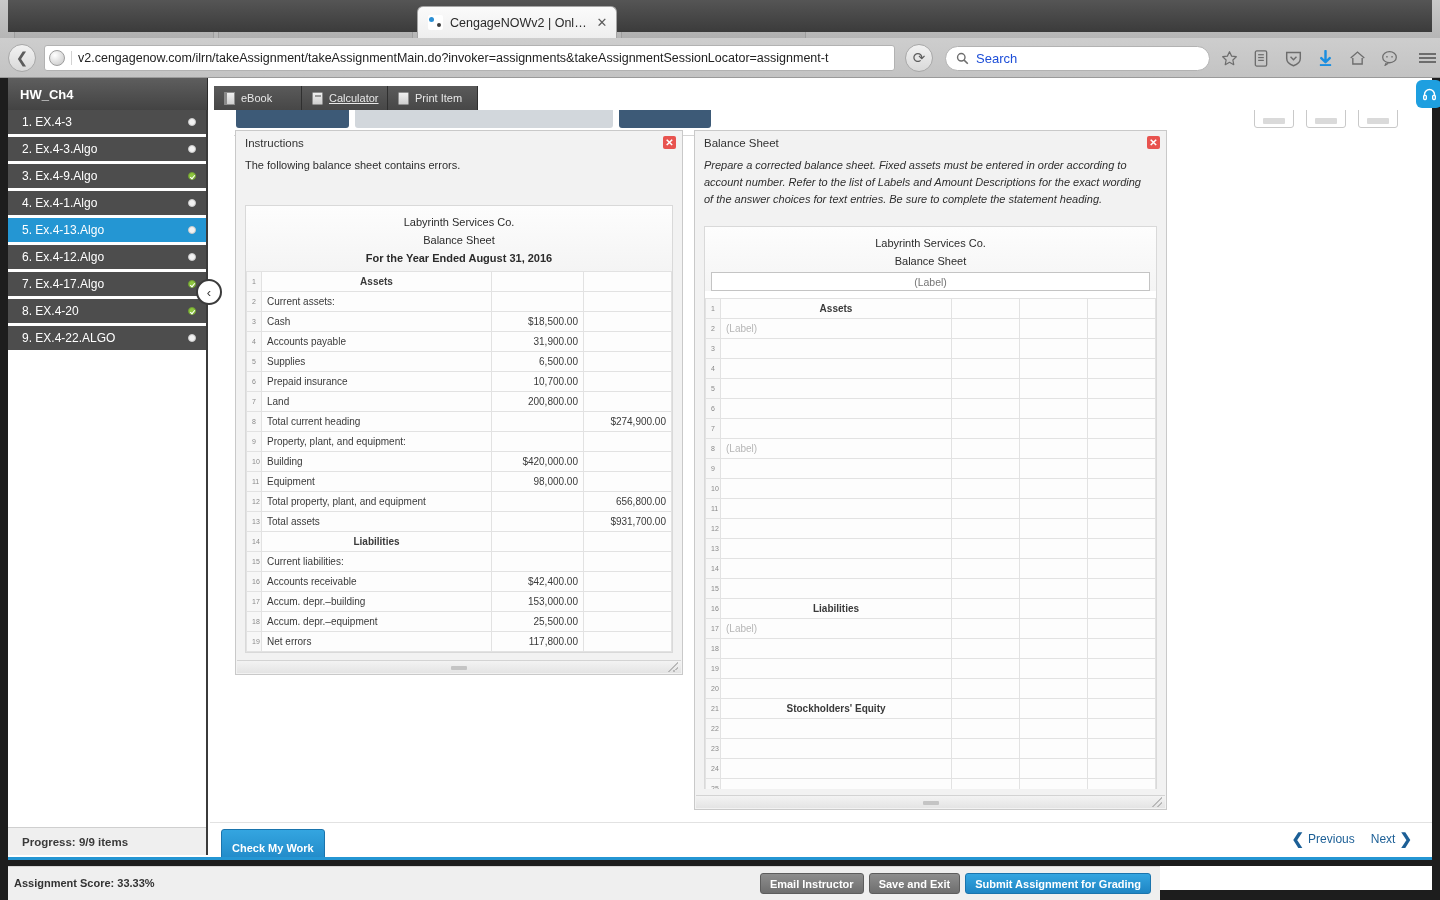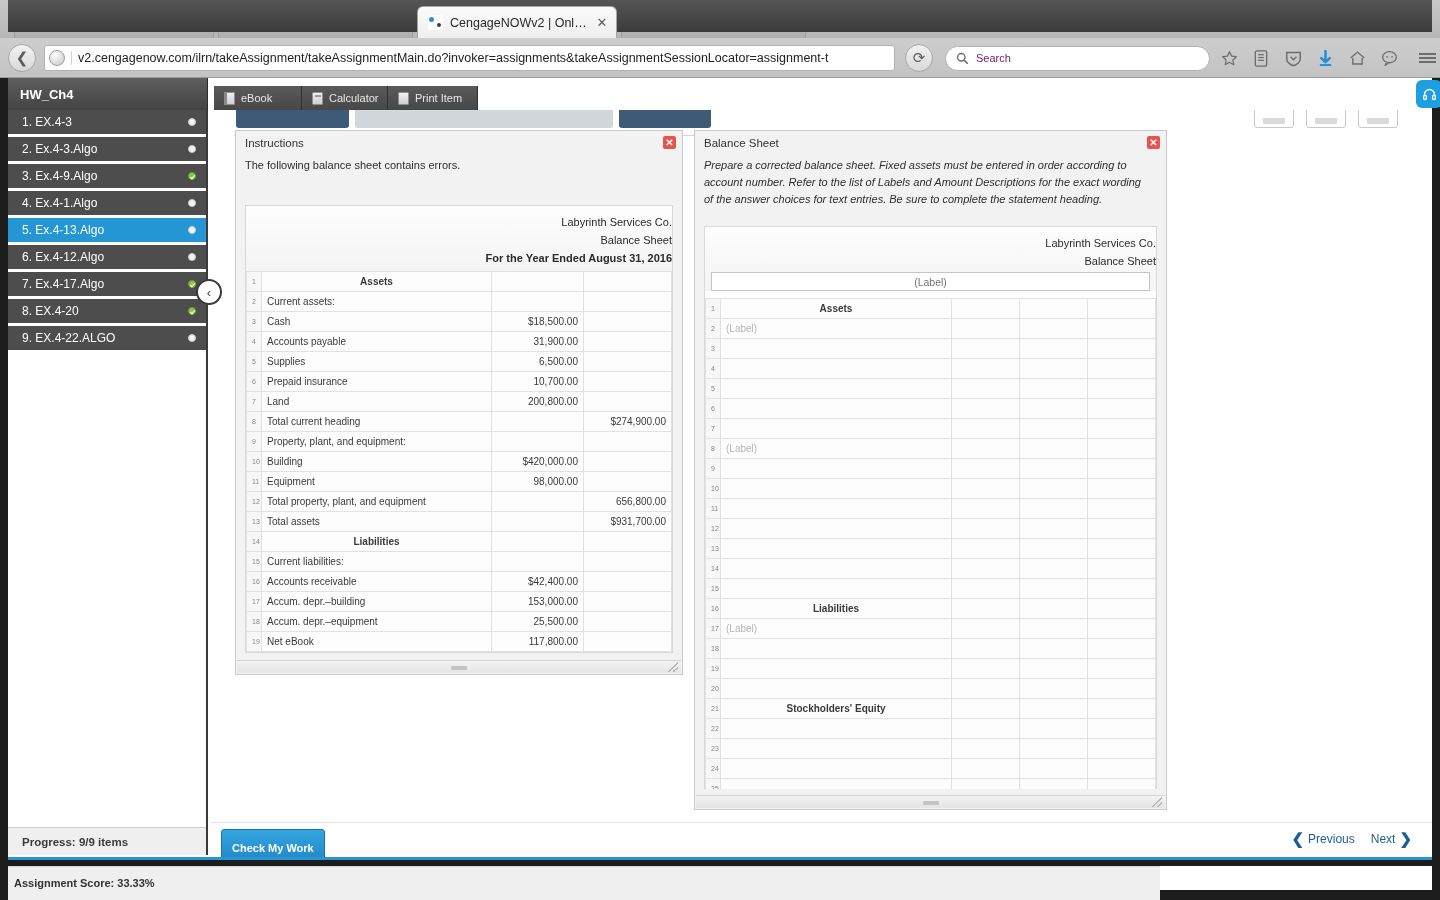--- a/index.html
+++ b/index.html
@@ -95,21 +95,21 @@
     flex: 1 1 auto; font-size: 12.5px; color: #222;
     white-space: nowrap; overflow: hidden;
     border-left: 1px solid #d2d2d2; padding-left: 6px;
   }
   #reload-btn { margin-left: 4px; }
   #searchbar {
     flex: 0 0 265px; height: 25px; margin-left: 6px;
     background: #fff; border: 1px solid #b2b2b2; border-radius: 13px;
     display: flex; align-items: center; padding: 0 10px; gap: 7px;
   }
-  #search-placeholder { font-size: 11px; color: #701a75; }
+  #search-placeholder { font-size: 13px; color: #1d4ed8; }
   .tb-icon {
     width: 26px; height: 26px; flex: 0 0 26px;
     display: flex; align-items: center; justify-content: center;
     color: #6d6d6d; cursor: pointer;
   }
   #hamburger-btn { margin-left: 6px; }
   .ham-line { width: 17px; height: 2px; background: #6d6d6d; margin: 2px 0; display: block; }
 
   
   #app {
@@ -287,21 +287,21 @@
 
   
   .stmt-wrap {
     background: #ffffff; border: 1px solid #d9d9d9;
   }
   .stmt-head {
     text-align: center; font-size: 11px; color: #2b2b2b;
     padding: 7px 0 0;
     background: linear-gradient(#fdfdfd, #f4f4f4);
   }
-  .stmt-head div { padding: 3px 0; text-align: right; }
+  .stmt-head div { padding: 3px 0; }
   .stmt-head .year { font-weight: bold; padding-bottom: 7px; }
   .label-input {
     display: block; width: calc(100% - 12px); margin: 2px 6px 7px;
     height: 19px; border: 1px solid #c4c4c4; background: #fff;
     font-size: 10.5px; color: #9a9a9a; text-align: center;
     font-family: "Liberation Sans", sans-serif;
   }
   table.stmt {
     width: 100%; border-collapse: collapse; table-layout: fixed;
     font-size: 10px; color: #3a3a3a;
@@ -486,21 +486,21 @@
   <div id="app-frame"></div>
 </div>
 
 <div id="app-topbar"></div>
 <div id="assignment-title">HW_Ch4</div>
 
 <div class="tool-tab" style="left:214px; width:88px;">
   <span class="tool-icon book"></span>
   <span>eBook</span>
 </div>
-<div class="tool-tab" style="left:302px; width:86px;">
+<div class="tool-tab" style="left:302px; width:86px;text-decoration:underline;">
   <span class="tool-icon calc"></span>
   <span>Calculator</span>
 </div>
 <div class="tool-tab" style="left:388px; width:90px;">
   <span class="tool-icon"></span>
   <span>Print Item</span>
 </div>
 
 <div id="nav-panel">
   <div id="nav-items">
@@ -690,21 +690,21 @@
                 <td class="amt"></td>
               </tr>
               <tr>
                 <td class="rownum">18</td>
                 <td class="desc indent1">Accum. depr.–equipment</td>
                 <td class="amt">25,500.00</td>
                 <td class="amt"></td>
               </tr>
               <tr>
                 <td class="rownum">19</td>
-                <td class="desc indent2">Net eBook</td>
+                <td class="desc indent2">Net errors</td>
                 <td class="amt">117,800.00</td>
                 <td class="amt"></td>
               </tr>
             </tbody>
         </table>
       </div>
     </div>
     <div class="panel-resizebar">
       <div class="resize-grip"></div>
       <div class="resize-corner"></div>
@@ -931,20 +931,25 @@
       <span class="chev">❯</span>
     </div>
   </div>
 </div>
 
 <div id="blue-rule"></div>
 <div id="dark-gap"></div>
 
 <div id="score-bar">
   <div id="assignment-score">Assignment Score: 33.33%</div>
+  <div id="score-actions">
+    <div class="grey-btn">Email Instructor</div>
+    <div class="grey-btn">Save and Exit</div>
+    <div class="blue-btn">Submit Assignment for Grading</div>
+  </div>
 </div>
 
 <div id="support-widget">
   <svg width="15" height="15" viewBox="0 0 18 18">
     <path d="M3 11V9a6 6 0 0112 0v2" fill="none" stroke="#ffffff" stroke-width="1.7"></path>
     <rect x="2" y="10" width="3.2" height="5" rx="1.2" fill="none" stroke="#ffffff" stroke-width="1.6"></rect>
     <rect x="12.8" y="10" width="3.2" height="5" rx="1.2" fill="none" stroke="#ffffff" stroke-width="1.6"></rect>
   </svg>
 </div>
 

